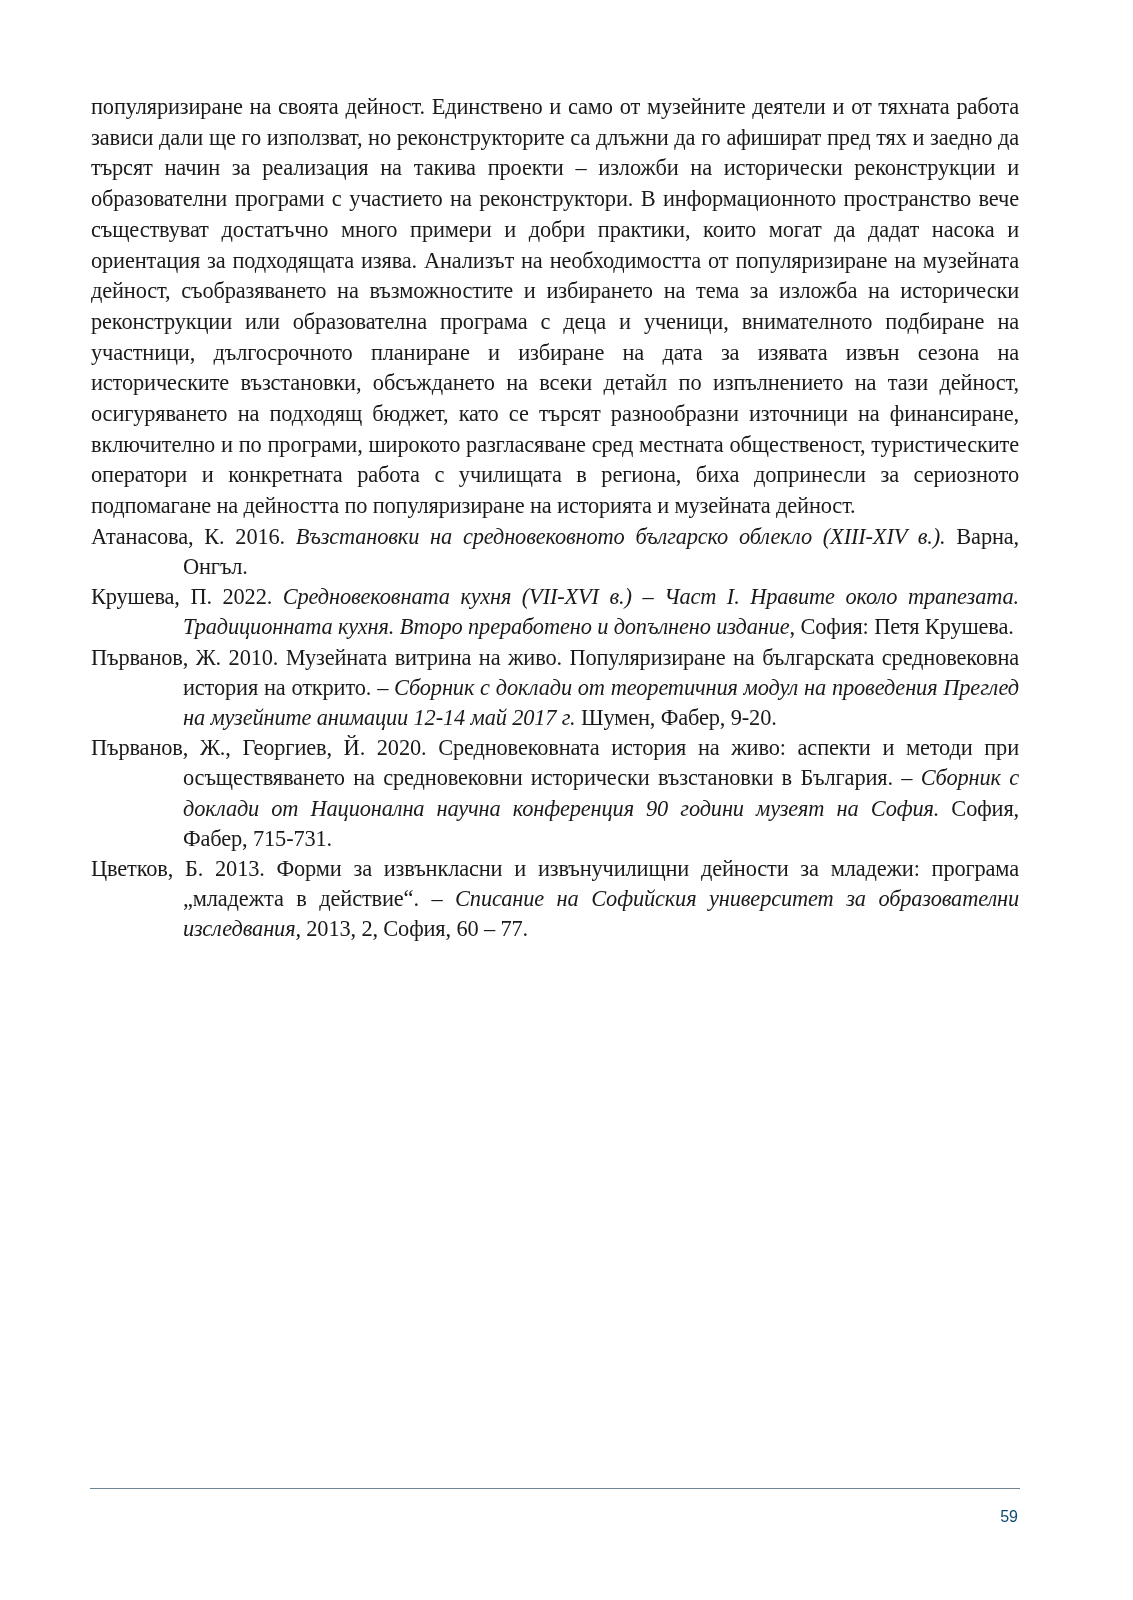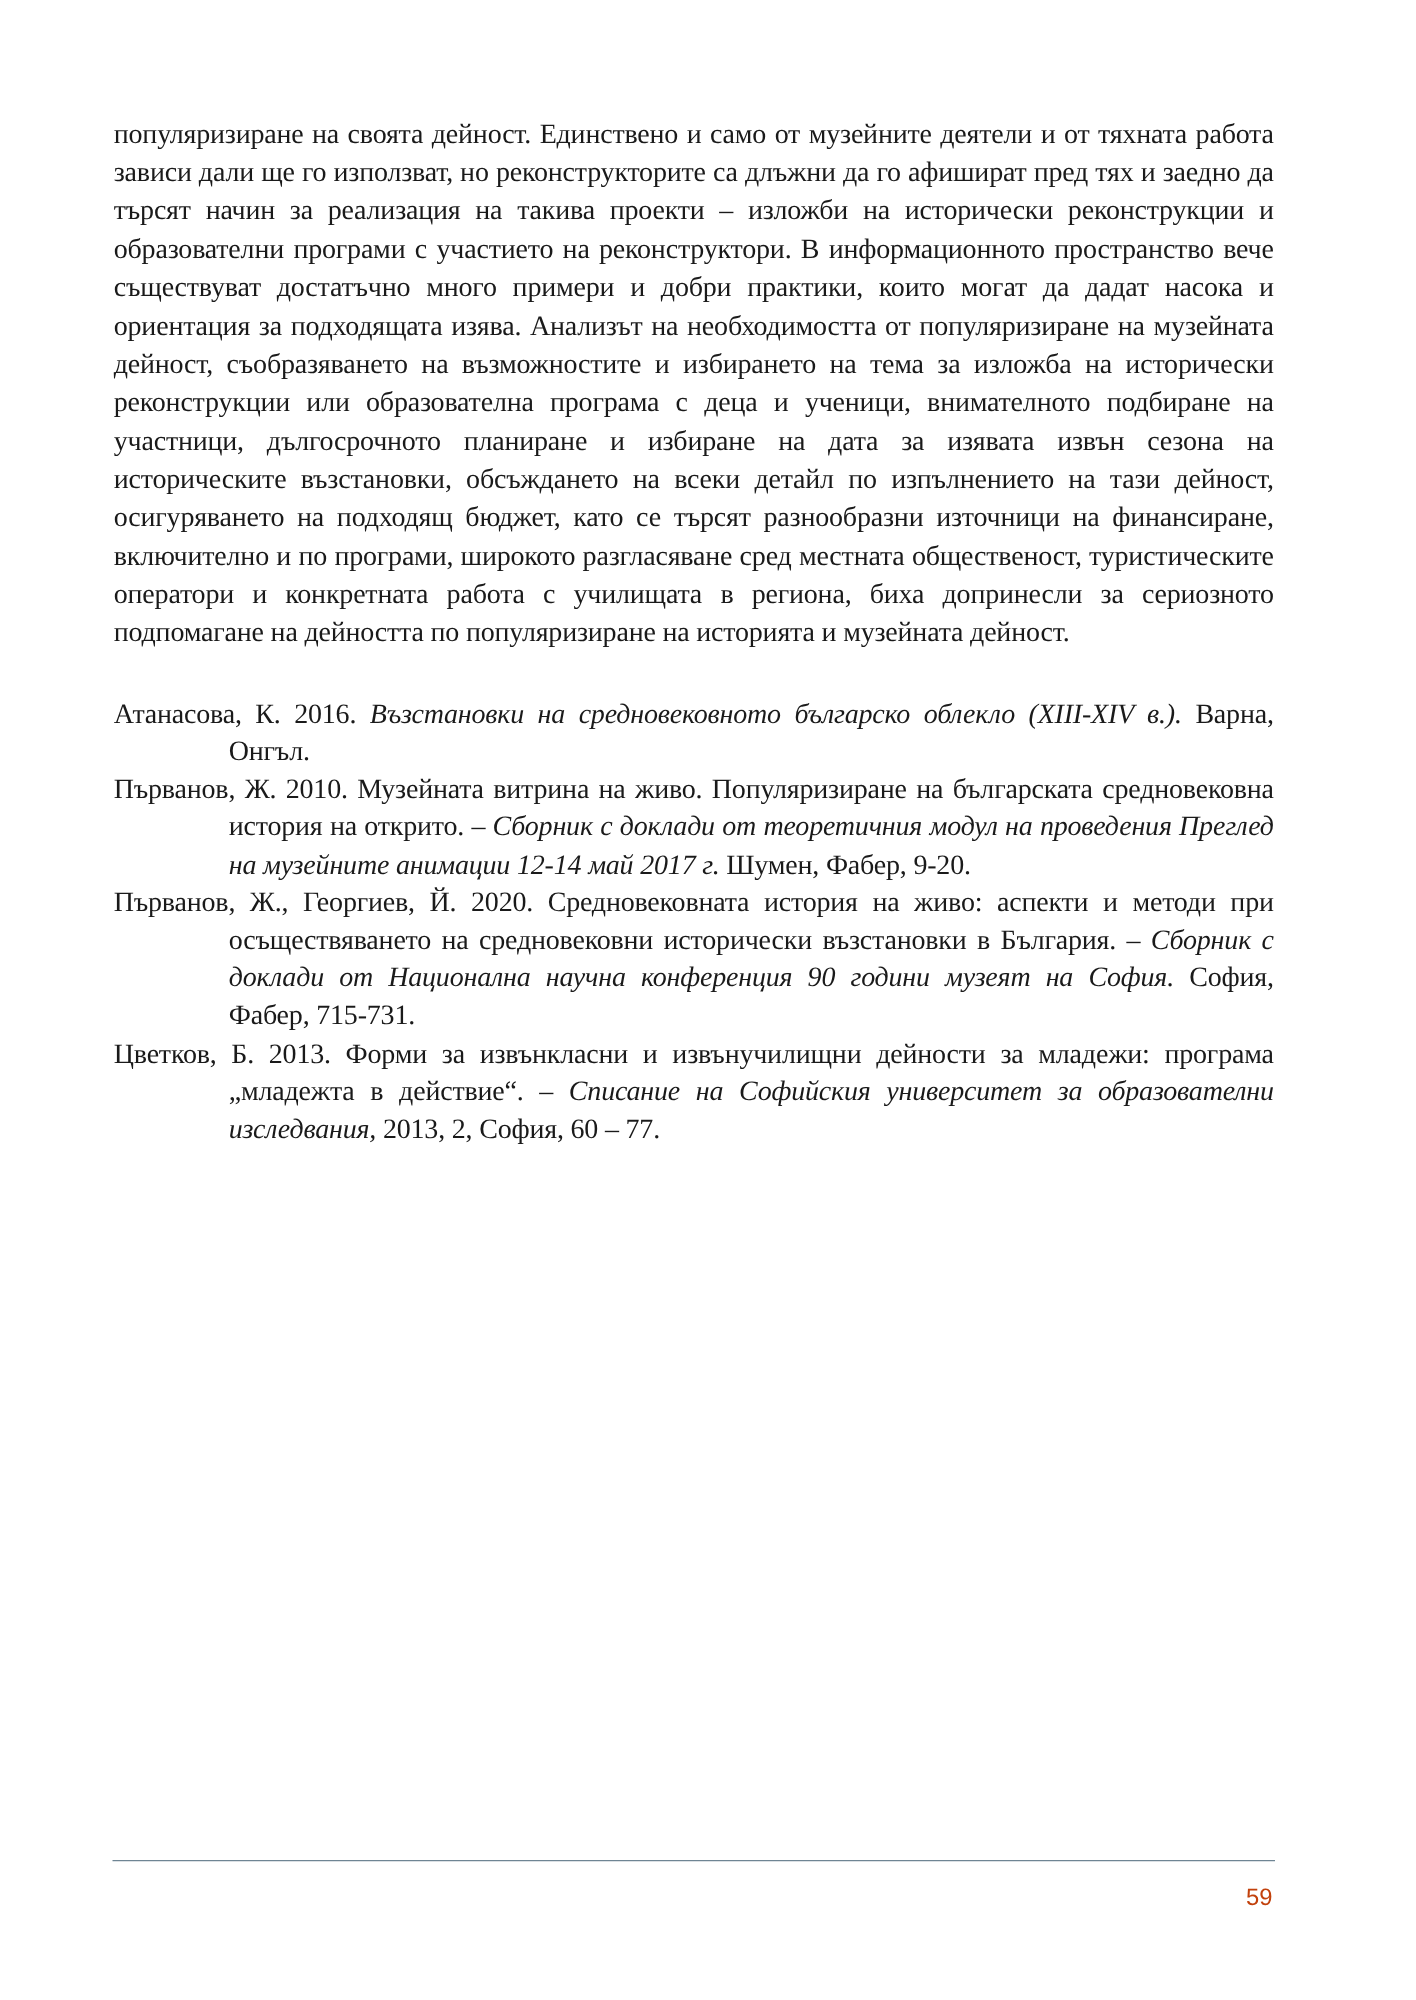--- a/index.html
+++ b/index.html
@@ -28,21 +28,20 @@
       margin: 0;
       letter-spacing: -0.15px;
     }
     .lit-heading {
       font-style: italic;
       font-size: 22.4px;
       line-height: 30px;
       margin: 66px 0 0 0;
     }
     .refs {
-      margin-top: 34px;
     }
     .ref {
       font-size: 22.4px;
       line-height: 30.2px;
       text-align: justify;
       padding-left: 92px;
       text-indent: -92px;
       margin: 0;
       letter-spacing: -0.15px;
     }
@@ -53,34 +52,35 @@
       top: 1488px;
       width: 930px;
       height: 0;
       border-top: 1.5px solid #6f8594;
     }
     .page-number {
       position: absolute;
       right: 115px;
       top: 1508px;
       font-family: "Liberation Sans", "DejaVu Sans", sans-serif;
-      font-size: 19px;
-      color: #c2410c;
+      font-size: 16px;
+      color: #0c4a6e;
       text-align: center;
     }
   </style>
 </head>
 <body>
 
 <div class="page">
   <p class="body-text">популяризиране на своята дейност. Единствено и само от музейните деятели и от тяхната работа зависи дали ще го използват, но реконструкторите са длъжни да го афишират пред тях и заедно да търсят начин за реализация на такива проекти – изложби на исторически реконструкции и образователни програми с участието на реконструктори. В информационното пространство вече съществуват достатъчно много примери и добри практики, които могат да дадат насока и ориентация за подходящата изява. Анализът на необходимостта от популяризиране на музейната дейност, съобразяването на възможностите и избирането на тема за изложба на исторически реконструк­ции или образователна програма с деца и ученици, внимателното подбиране на участници, дългосрочното планиране и избиране на дата за изявата извън сезона на историческите възстановки, обсъждането на всеки детайл по изпълнението на тази дейност, осигуряването на подходящ бюджет, като се търсят разнообразни източници на финансиране, включително и по програми, широкото разгласяване сред местната общественост, туристическите оператори и конкретната работа с училищата в региона, биха допринесли за сериозното подпомагане на дейността по популяризиране на историята и музейната дейност.</p>
 
 
   <div class="refs">
     <p class="ref"><span>Атанасова, К. 2016. </span><em>Възстановки на средновековното българско облекло (XIII-XIV в.).</em><span> Варна, Онгъл.</span></p>
+    <p class="ref"><span>Крушева, П. 2022. </span><em>Средновековната кухня (VII-XVI в.) – Част I. Нравите около трапезата. Традиционната кухня. Второ преработено и допълнено издание</em><span>, София: Петя Крушева.</span></p>
     <p class="ref"><span>Първанов, Ж. 2010. Музейната витрина на живо. Популяризиране на българската средновековна история на открито. – </span><em>Сборник с доклади от теоретичния модул на проведения Преглед на музейните анимации 12-14 май 2017 г.</em><span> Шумен, Фабер, 9-20.</span></p>
     <p class="ref"><span>Първанов, Ж., Георгиев, Й. 2020. Средновековната история на живо: аспекти и методи при осъществяването на средновековни исторически възстановки в България. – </span><em>Сборник с доклади от Национална научна конференция 90 години музеят на София.</em><span> София, Фабер,  715-731.</span></p>
     <p class="ref"><span>Цветков, Б. 2013. Форми за извънкласни и извънучилищни дейности за младежи: програма „младежта в действие“. – </span><em>Списание на Софийския университет за образователни изследвания,</em><span> 2013, 2, София, 60 – 77.</span></p>
   </div>
 </div>
 
 <div class="footer-rule"></div>
 <div class="page-number">59</div>
 
 </body></html>

